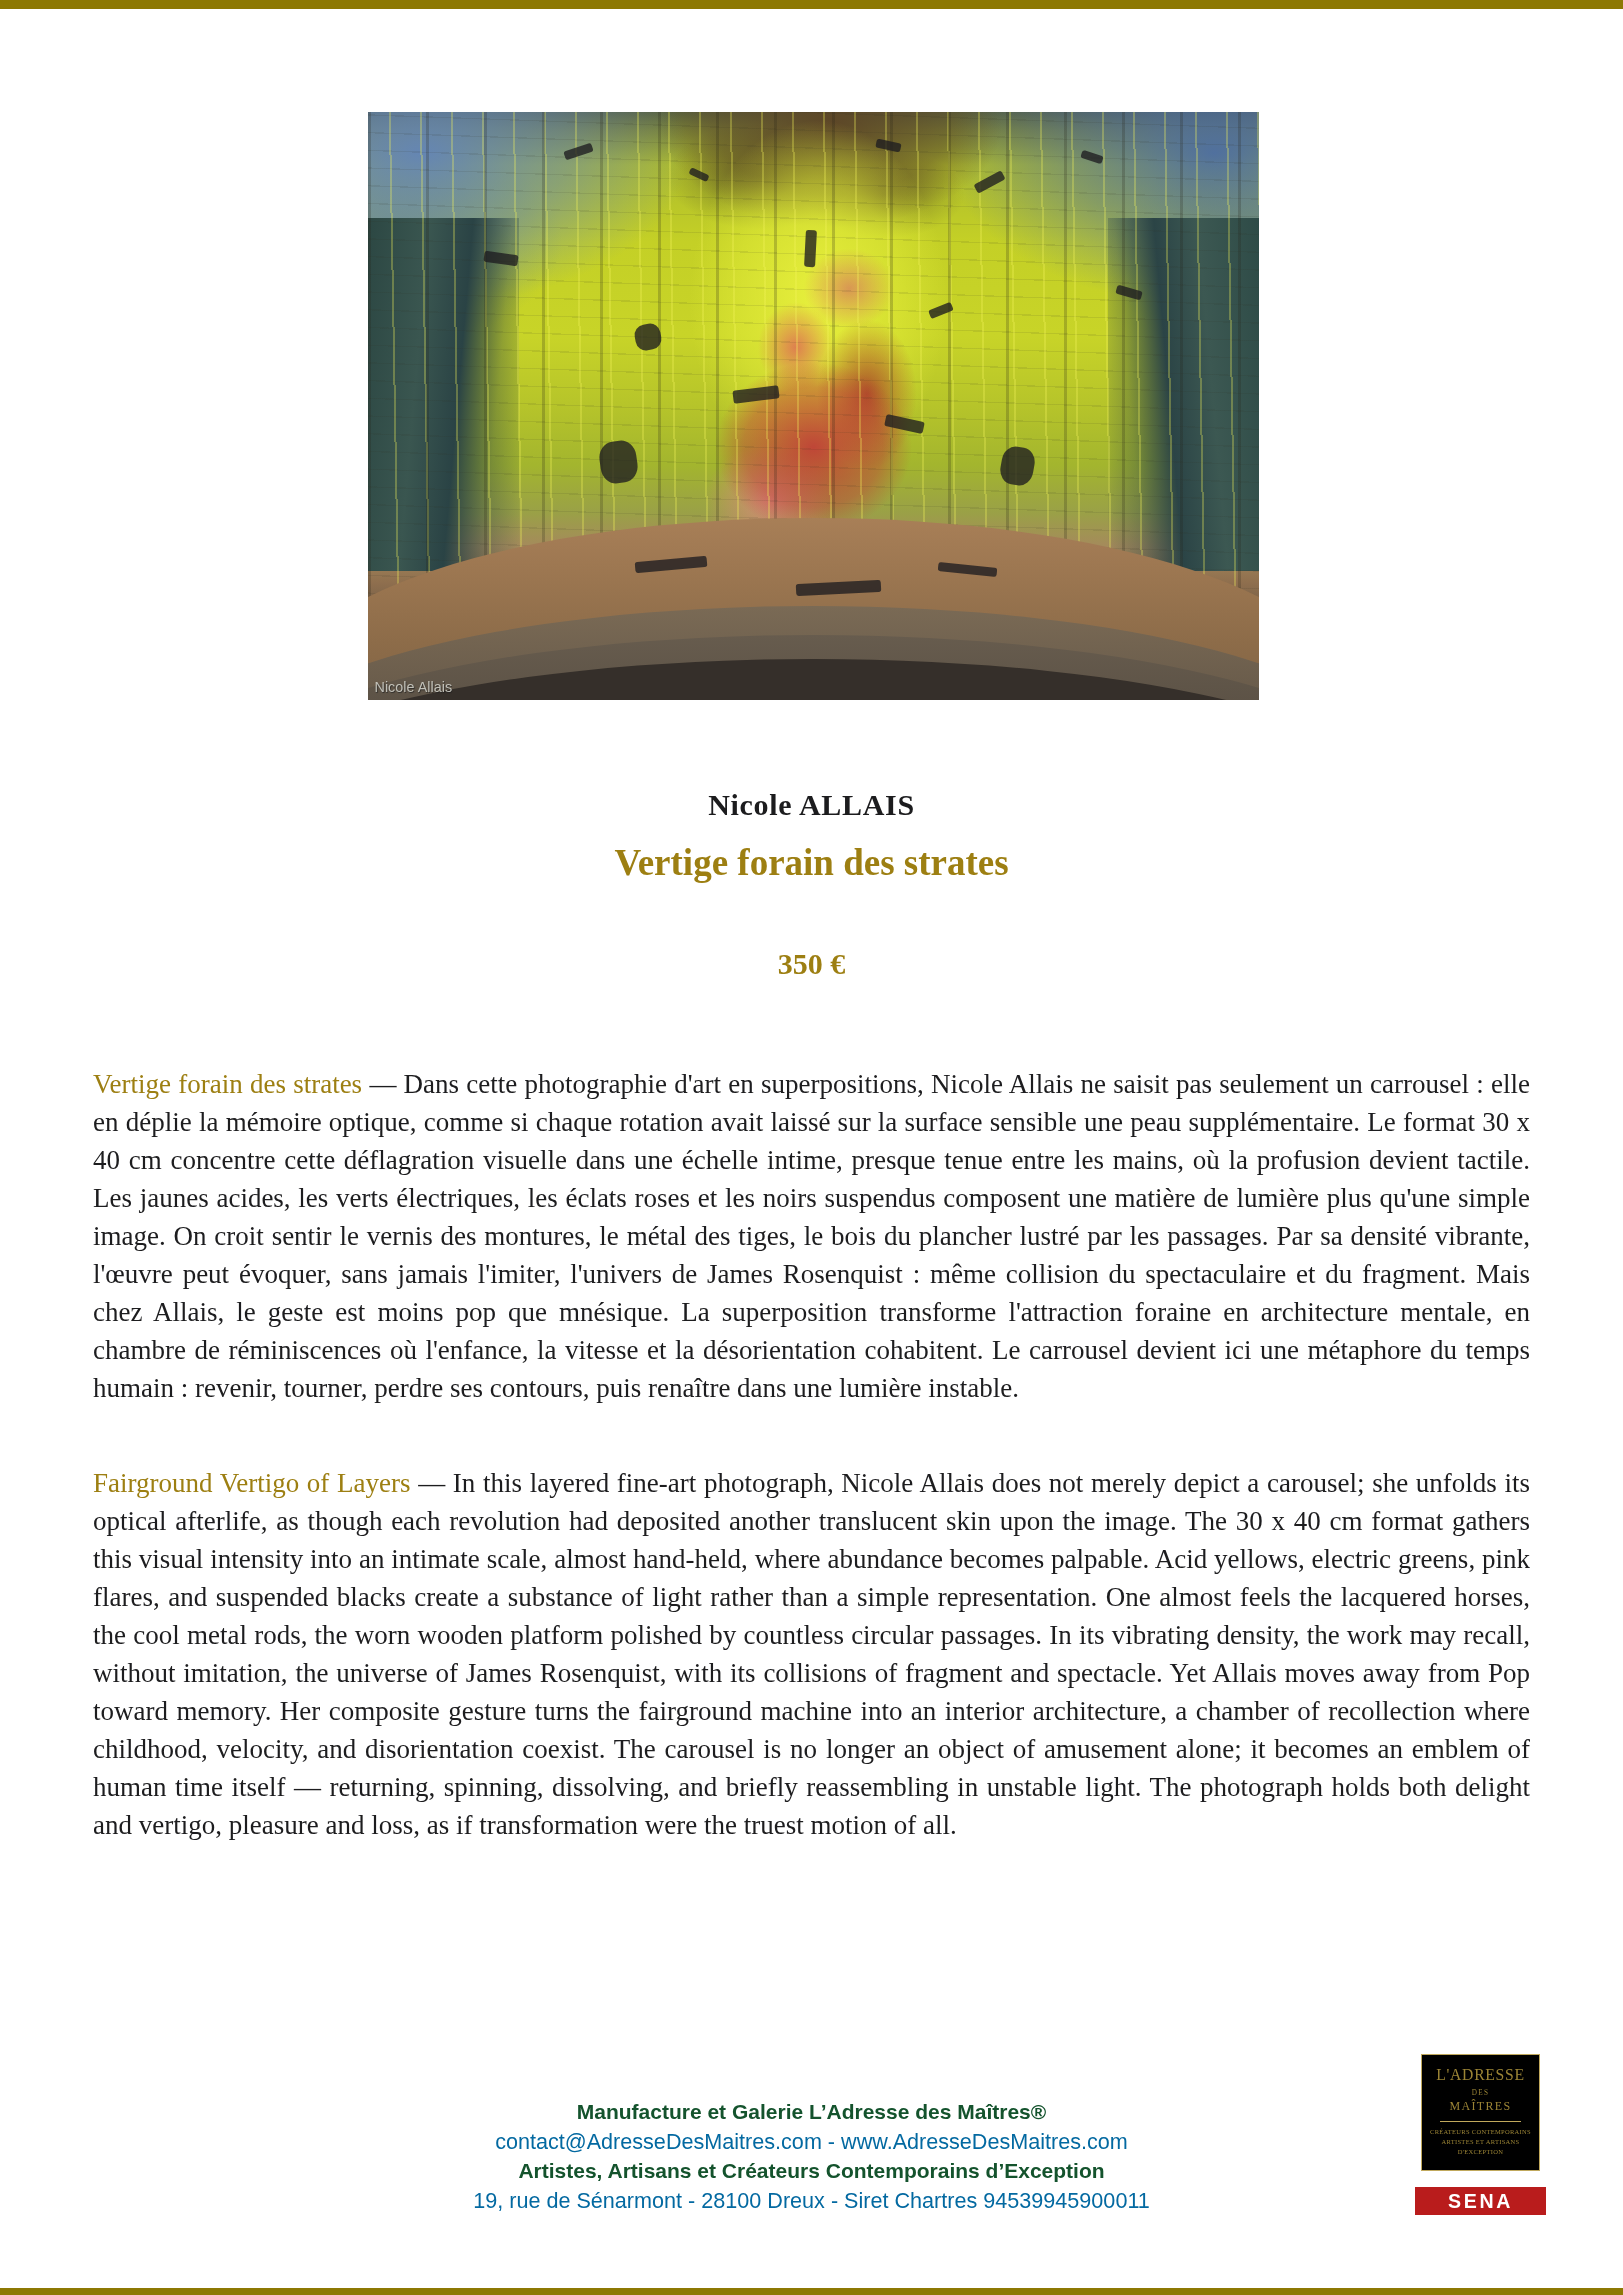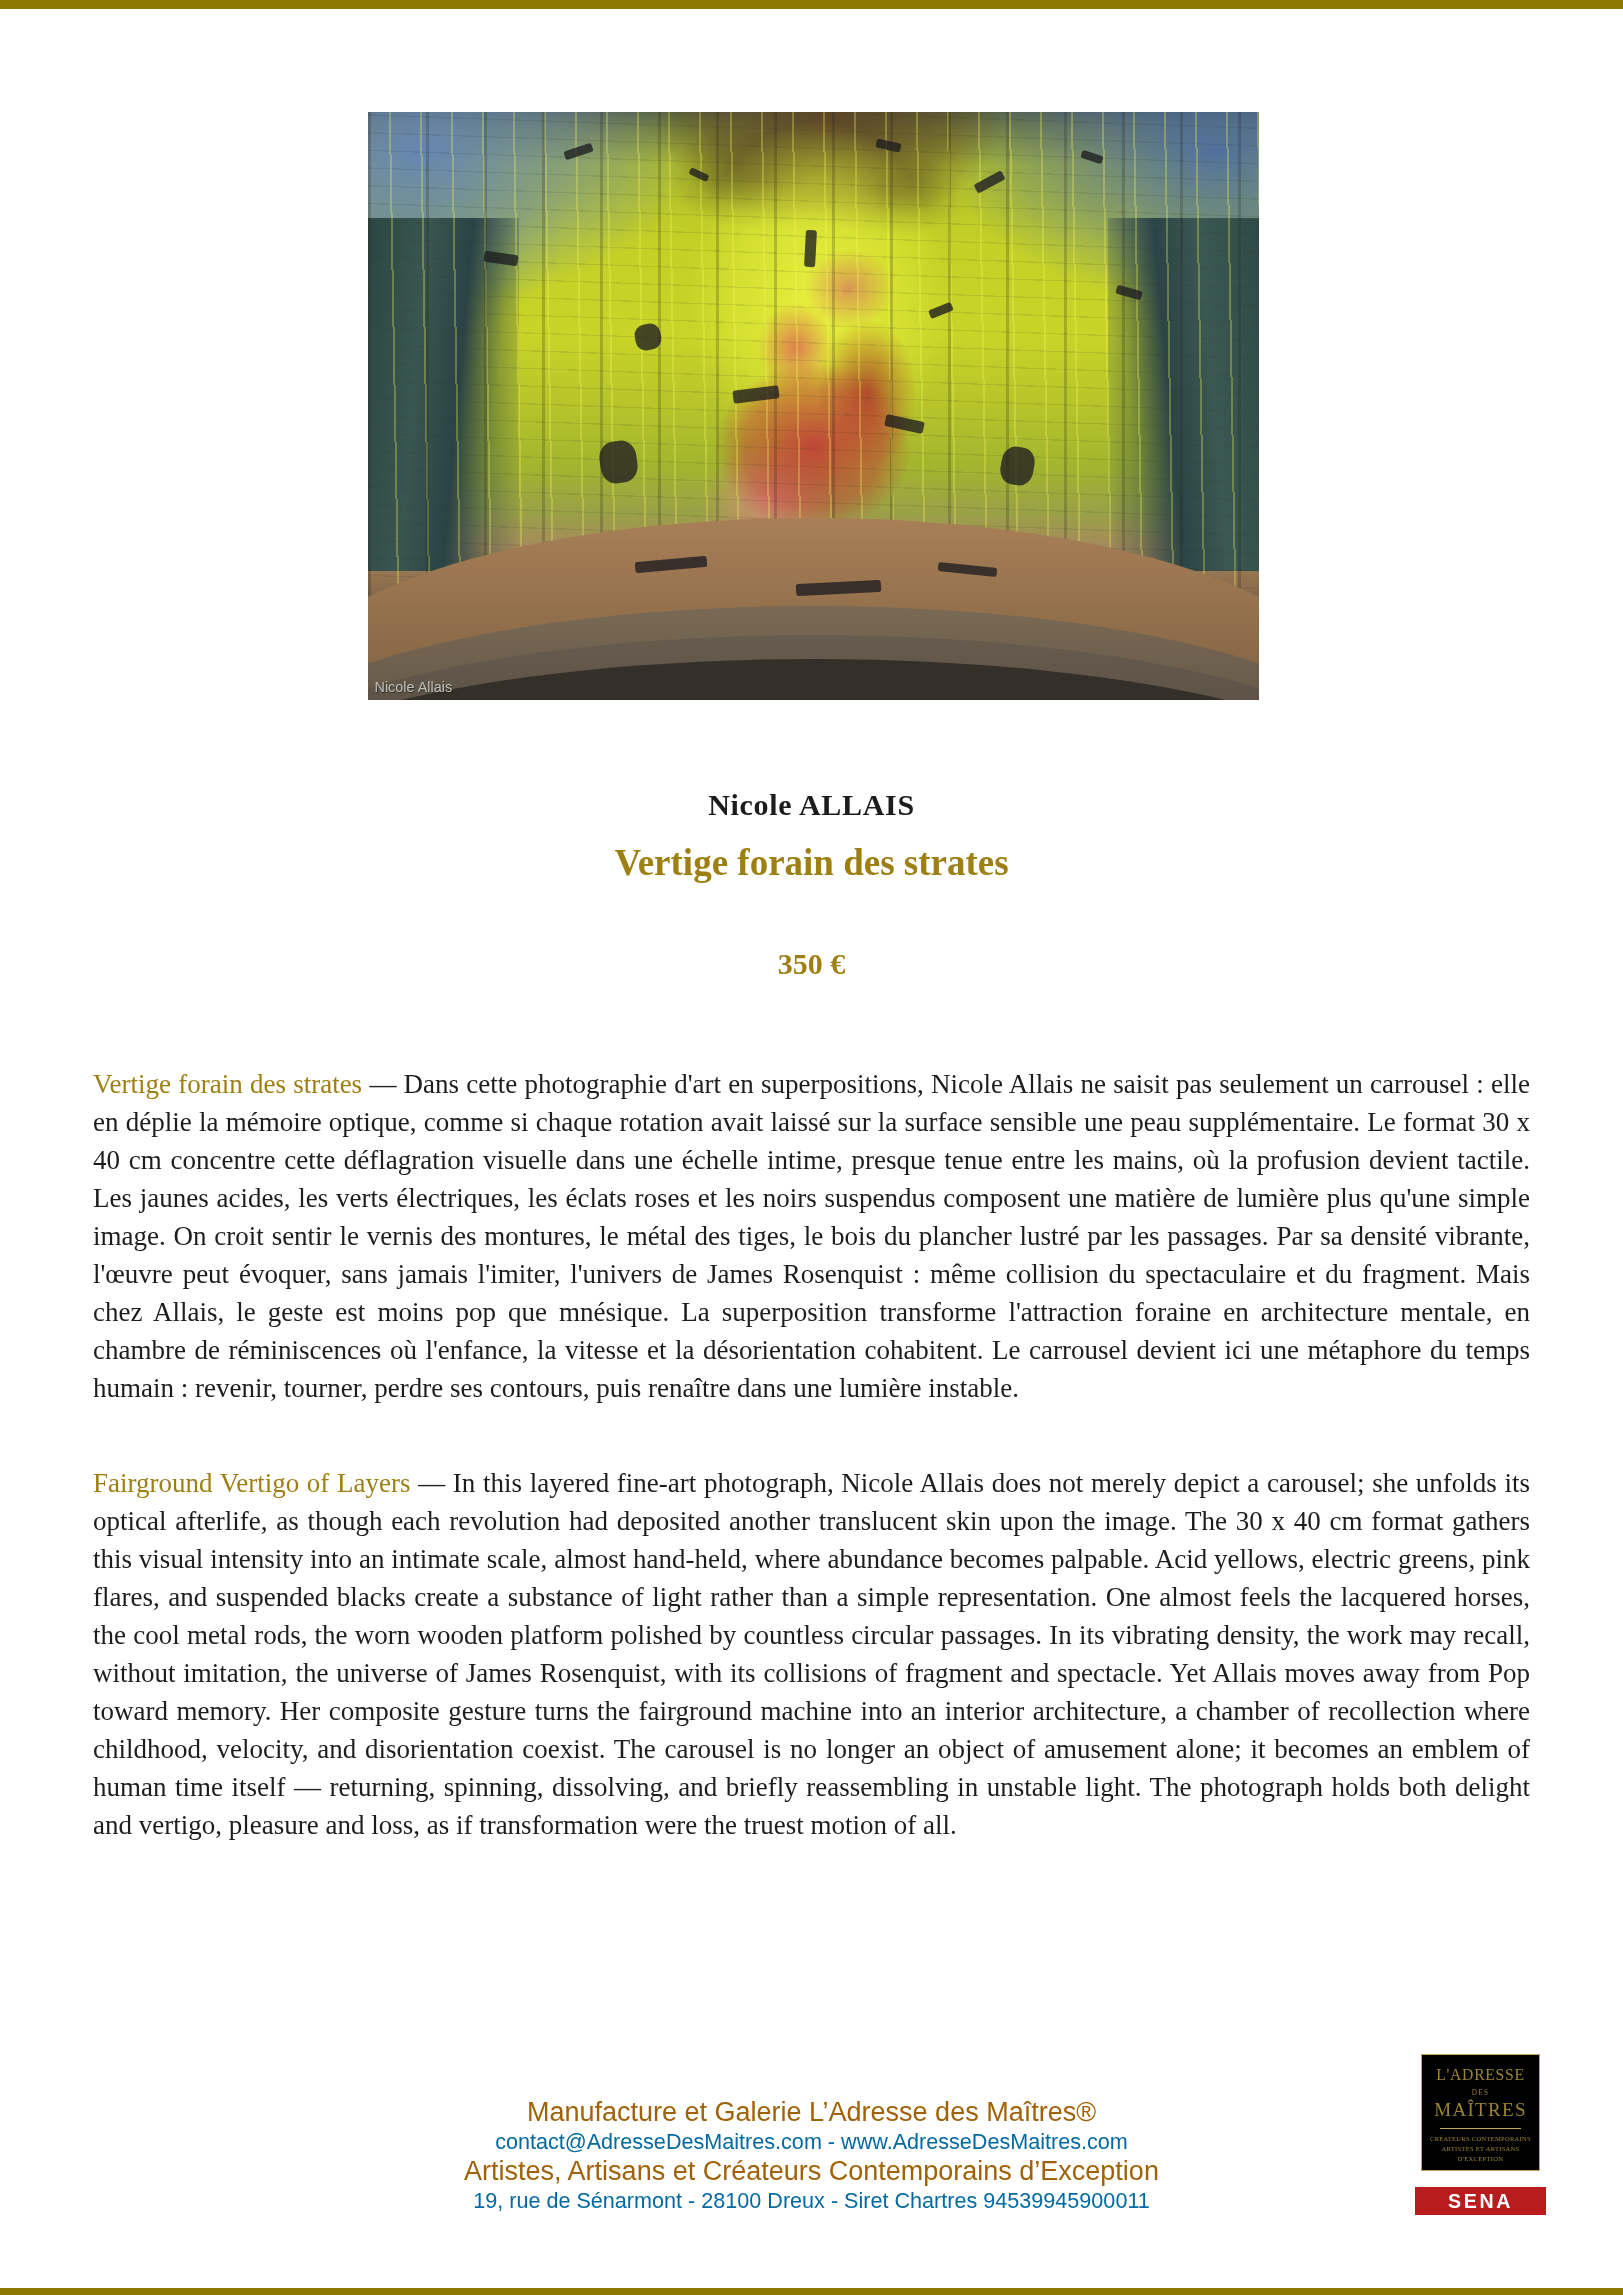--- a/index.html
+++ b/index.html
@@ -76,30 +76,30 @@
   
   .para{position:absolute;left:93px;width:1437px;margin:0;
     font-size:27px;line-height:38px;color:#1d1d1f;text-align:justify;}
   .para .lead{color:#9d7f12;}
   #para-fr{top:1065px;}
   #para-en{top:1464px;}
 
   
   .footer{position:absolute;left:0;top:2097px;width:1623px;text-align:center;
     font-family:"Liberation Sans","DejaVu Sans",sans-serif;}
-  .f-gold{font-size:27px;font-weight:normal;color:#a16207;line-height:30px;}
+  .f-gold{font-size:21px;font-weight:bold;color:#14532d;line-height:30px;}
   .f-dark{font-size:21.6px;color:#0369a1;line-height:29.4px;}
 
   
   .logo-box{position:absolute;left:1421px;top:2054px;width:119px;height:117px;box-sizing:border-box;
     border:1.3px solid #c0a85c;background:#000000;text-align:center;
     font-family:"Liberation Serif","DejaVu Serif",serif;color:#9b8435;}
   .lg1{margin-top:10.5px;font-size:15.7px;letter-spacing:0.7px;}
   .lg2{margin-top:5px;font-size:7.2px;letter-spacing:1.3px;}
-  .lg3{margin-top:2px;font-size:19px;letter-spacing:1.3px;font-family:Liberation Serif, serif;}
+  .lg3{margin-top:2px;font-size:12px;letter-spacing:1.3px;font-family:Liberation Serif, serif;}
   .lg-rule{width:81px;height:0.7px;background:#c0a85c;margin:7.2px auto 5.9px auto;}
   .lgs{font-size:6.5px;line-height:9.8px;letter-spacing:0.3px;}
   .sena{position:absolute;left:1415px;top:2187px;width:131px;height:28px;background:#b91c1c;
     color:#ffffff;font-family:"Liberation Sans","DejaVu Sans",sans-serif;font-weight:bold;
     font-size:19.6px;line-height:28px;letter-spacing:2.6px;text-align:center;}
 </style>
 </head>
 <body>
 
 <div class="page">

